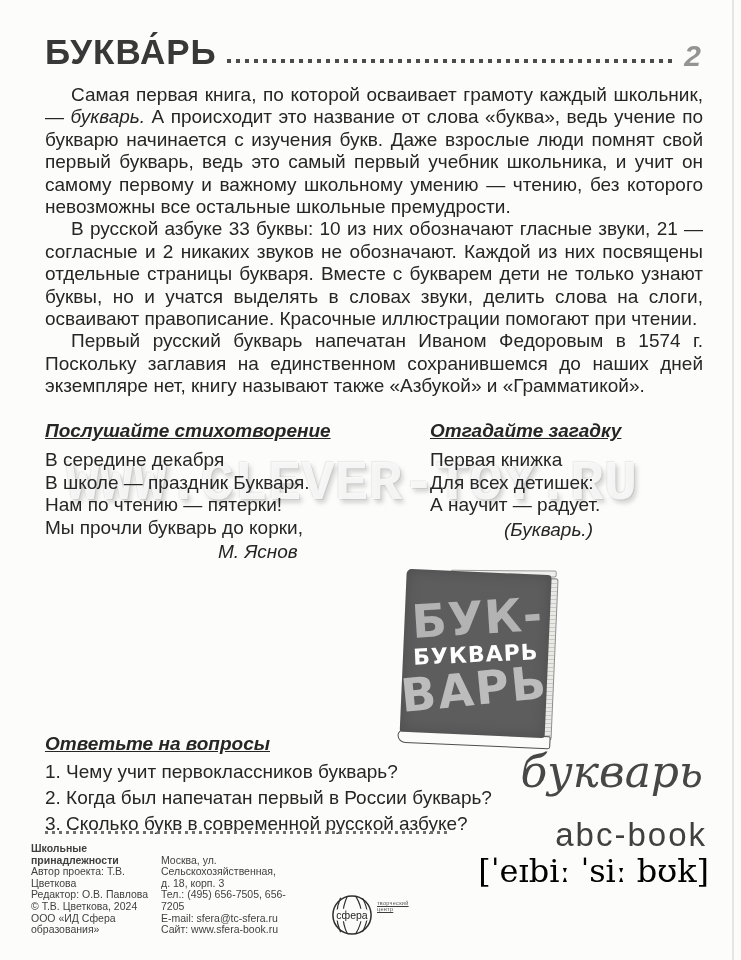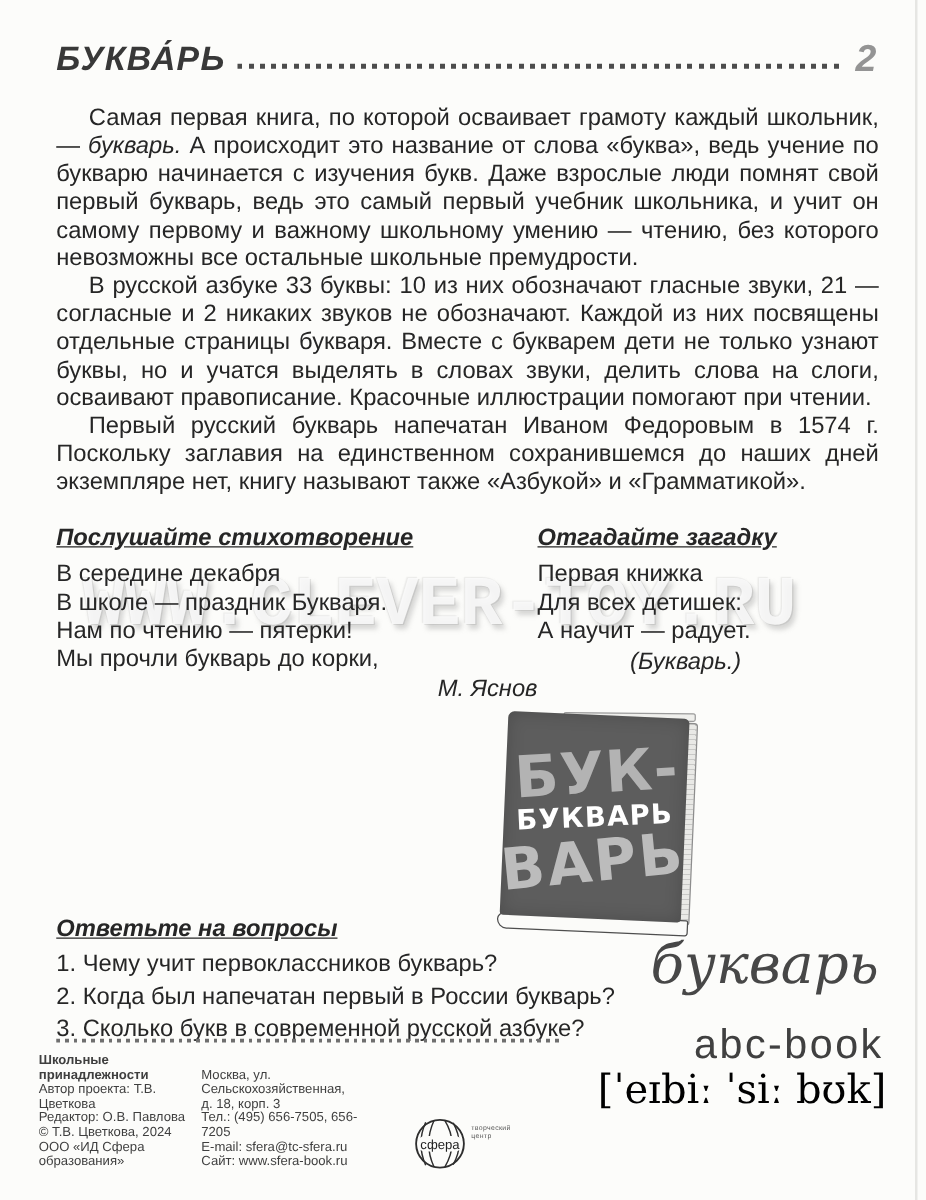--- a/index.html
+++ b/index.html
@@ -10,21 +10,21 @@
     margin: 0 auto;
     background: #fcfcfa;
     overflow: hidden;
     font-family: "Liberation Sans", sans-serif;
     color: #262626;
   }
   .scan-edge { position:absolute; top:0; bottom:0; right:7px; width:2px; background:#e6e6e3; z-index:0; }
 
   
   .header { position:absolute; left:45px; top:34px; right:40px; display:flex; align-items:flex-end; z-index:2; }
-  .title { font-size:27px; font-weight:bold; font-style:italic; letter-spacing:1px; color:#383838; line-height:1; }
+  .title { font-size:35px; font-weight:bold; letter-spacing:1px; color:#383838; line-height:1; }
   .leader { flex:1; height:4px; margin:0 8px 6px 10px;
             background-image:repeating-linear-gradient(90deg,#4c4c4c 0 4px,transparent 4px 9px); }
   .page-num { font-size:30px; font-weight:bold; font-style:italic; color:#949494; line-height:0.9; }
 
   
   .intro { position:absolute; left:45px; top:84px; width:658px; font-size:19px; line-height:22.4px; text-align:justify; z-index:2; }
   .intro p { margin:0; text-indent:26px; }
   .it { font-style:italic; }
 
   
@@ -35,21 +35,21 @@
     text-shadow: 3px 4px 4px rgba(150,150,150,0.38), -1px -1px 1px rgba(200,200,200,0.35), 1px 1px 0 rgba(175,175,175,0.30);
     white-space:nowrap; user-select:none;
   }
 
   
   .cols { position:absolute; left:45px; top:420px; width:662px; display:flex; z-index:2; }
   .col-poem { width:385px; }
   .col-riddle { flex:1; }
   .col-h { font-size:19px; font-weight:bold; font-style:italic; margin:0 0 7px 0;text-decoration:underline; }
   .vline { font-size:19px; line-height:22.5px; }
-  .poem-author { font-size:19px; font-style:italic; margin-left:173px; margin-top:2px;text-align:right; }
+  .poem-author { font-size:19px; font-style:italic; margin-left:173px; margin-top:2px; }
   .riddle-answer { font-size:19px; font-style:italic; margin-left:74px; margin-top:2px; }
 
   
   .book { position:absolute; left:403px; top:572px; width:147px; height:172px; transform:rotate(2.5deg); z-index:2; }
   .book-top { position:absolute; top:-3px; right:-3px; width:72%; height:7px; background:#efefec; border:1px solid #9b9b9b; transform:rotate(-2deg); border-radius:2px; }
   .book-fore { position:absolute; top:3px; right:-5px; bottom:7px; width:11px; background:#e9e9e6; border:1px solid #8d8d8d; border-radius:0 3px 2px 0;
                background-image:repeating-linear-gradient(180deg, rgba(140,140,140,.35) 0 1px, transparent 1px 4px); }
   .book-bottom { position:absolute; left:-2px; right:-4px; bottom:-2px; height:13px; background:#fbfbf9; border:1.5px solid #4e4e4e; border-radius:6px 2px 3px 9px; }
   .book-cover { position:absolute; left:0; right:2px; top:0; bottom:9px; background:#5d5d5d; border-radius:5px 4px 3px 3px;
                 box-shadow: inset 0 0 14px rgba(0,0,0,0.18);
@@ -64,21 +64,21 @@
 
   
   .sep-dots { position:absolute; left:45px; top:831px; width:404px; height:3px; z-index:2;
               background-image:repeating-linear-gradient(90deg,#6f6f6f 0 3px,transparent 3px 7px); }
 
   
   .footer { position:absolute; left:31px; top:843px; display:flex; align-items:flex-end; font-size:10.5px; line-height:11.6px; color:#3f3f3f; z-index:2; }
   .f-col1 { width:122px; margin-right:8px; }
   .f-col2 { width:142px; }
   .f-bold { font-weight:bold; }
-  .f-logo { margin-left:28px; display:flex; align-items:flex-start; margin-top:3px; }
+  .f-logo { margin-left:28px; display:flex; align-items:flex-start; margin-top:3px;text-decoration:underline; }
   .f-logo-caption { margin-left:4px; margin-top:6px; font-size:5.5px; line-height:6.5px; color:#555; letter-spacing:0.3px; }
 
   
   .vocab-cursive { position:absolute; right:38px; top:746px; z-index:2;
                    font-family:"DejaVu Serif", serif; font-style:italic; font-size:44px; color:#474747; letter-spacing:0px; }
   .vocab-english { position:absolute; right:34px; top:816px; z-index:2;
                    font-size:33px; color:#404040; letter-spacing:2px; }
   .vocab-ipa { position:absolute; right:32px; top:852px; z-index:2;
                font-family:"DejaVu Serif", serif; font-size:32px; color:#000000; }
 </style>

